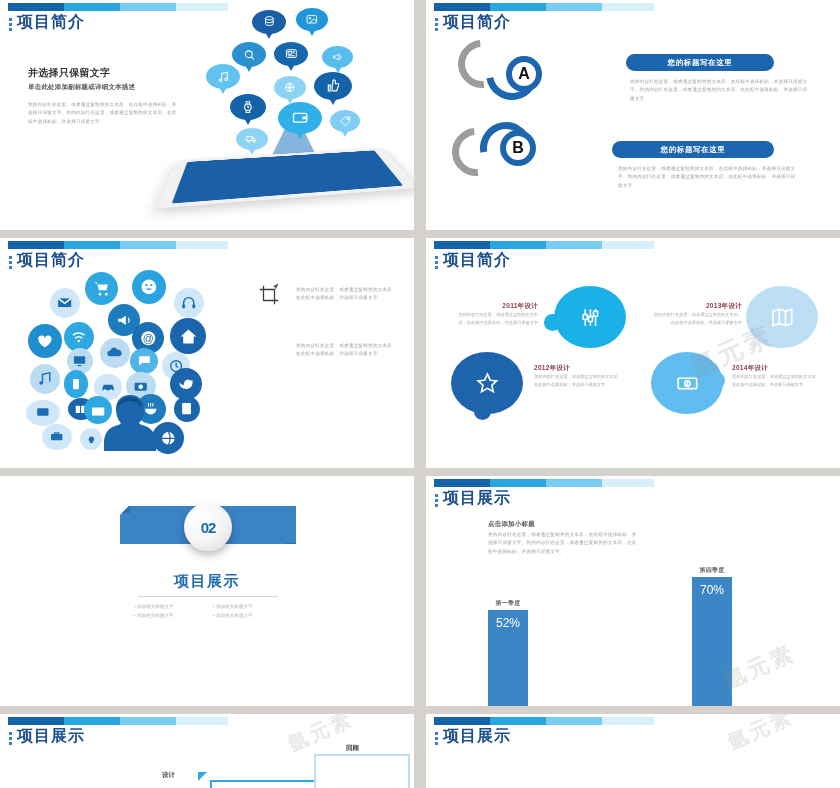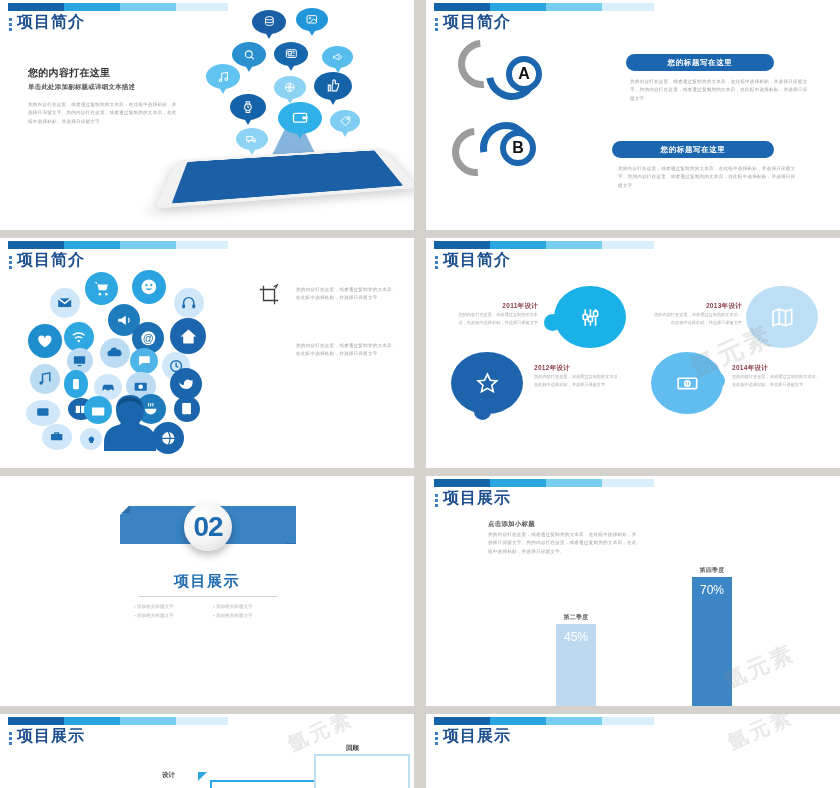--- a/index.html
+++ b/index.html
@@ -152,21 +152,21 @@
     content:""; position:absolute; right:0; bottom:-9px;
     border-right:10px solid transparent;
     border-top:10px solid #2f6ea6;
   }
   .numcircle{
     position:absolute; left:50%; top:0; transform:translateX(-50%);
     width:48px; height:48px; border-radius:50%;
     background:radial-gradient(circle at 34% 28%,#ffffff 0%,#f4f4f4 55%,#d8d8d8 100%);
     box-shadow:0 4px 9px rgba(0,0,0,.28);
     display:flex;align-items:center;justify-content:center;
-    font-size:28px; font-weight:bold; color:#1e6bb0; letter-spacing:-1px;
+    font-size:15px; font-weight:bold; color:#1e6bb0; letter-spacing:-1px;
   }
   .s5-title{ position:absolute; left:0; right:0; top:96px; text-align:center;
     font-size:15px; font-weight:bold; color:#1e6bb0; letter-spacing:1.5px;}
   .s5-rule{ position:absolute; left:138px; top:120px; width:140px; height:1px; background:#d5d5d5;}
   .s5-bullets{ position:absolute; left:134px; top:128px; width:150px;
     display:grid; grid-template-columns:1fr 1fr; gap:4px 8px;}
   .s5-bullets span{ font-size:4.6px; color:#b0b0b0; }
   .s5-bullets span::before{ content:"▪  "; color:#c4c4c4; }
 
   
@@ -213,21 +213,21 @@
     <div class="heading">
       <span class="dots">
           <span></span>
           <span></span>
           <span></span>
         </span>
       <span class="htext">项目简介</span>
     </div>
 
     <div class="s1-text">
-      <div class="ttl-lg">您的内容打在这里</div>
+      <div class="ttl-lg">并选择只保留文字</div>
       <div class="ttl-sm">单击此处添加副标题或详细文本描述</div>
       <div class="body-txt">您的内容打在这里，或者通过复制您的文本后，在此框中选择粘贴，并选择只保留文字。您的内容打在这里，或者通过复制您的文本后，在此框中选择粘贴，并选择只保留文字</div>
     </div>
 
     <div class="tablet-wrap">
       <div class="beam"></div>
       <div class="tablet">
           <div class="screen"></div>
         </div>
 
@@ -626,23 +626,23 @@
         </span>
       <span class="htext">项目展示</span>
     </div>
 
     <div class="chart">
       <div class="chart-note">
         <div class="ttl-sm" style="margin-bottom:2px;">点击添加小标题</div>
         <div class="body-txt">您的内容打在这里，或者通过复制您的文本后，在此框中选择粘贴，并选择只保留文字。您的内容打在这里，或者通过复制您的文本后，在此框中选择粘贴，并选择只保留文字。</div>
       </div>
       <div class="bars">
-          <div class="bar" style="left: 68px; width: 40px; height: 84px; background: rgb(188, 217, 239);">
-            <div class="cat">第二季度</div>
-            <div class="val" style="color: rgb(255, 255, 255);">45%</div>
+          <div class="bar" style="left: 0px; width: 40px; height: 98px; background: rgb(61, 134, 198);">
+            <div class="cat">第一季度</div>
+            <div class="val" style="color: rgb(255, 255, 255);">52%</div>
           </div>
           <div class="bar" style="left: 204px; width: 40px; height: 131px; background: rgb(61, 134, 198);">
             <div class="cat">第四季度</div>
             <div class="val" style="color: rgb(255, 255, 255);">70%</div>
           </div>
         </div>
 
     </div>
     <div class="wm" style="left:296px;top:176px;font-size:22px;">氩元素</div>
   </div>

